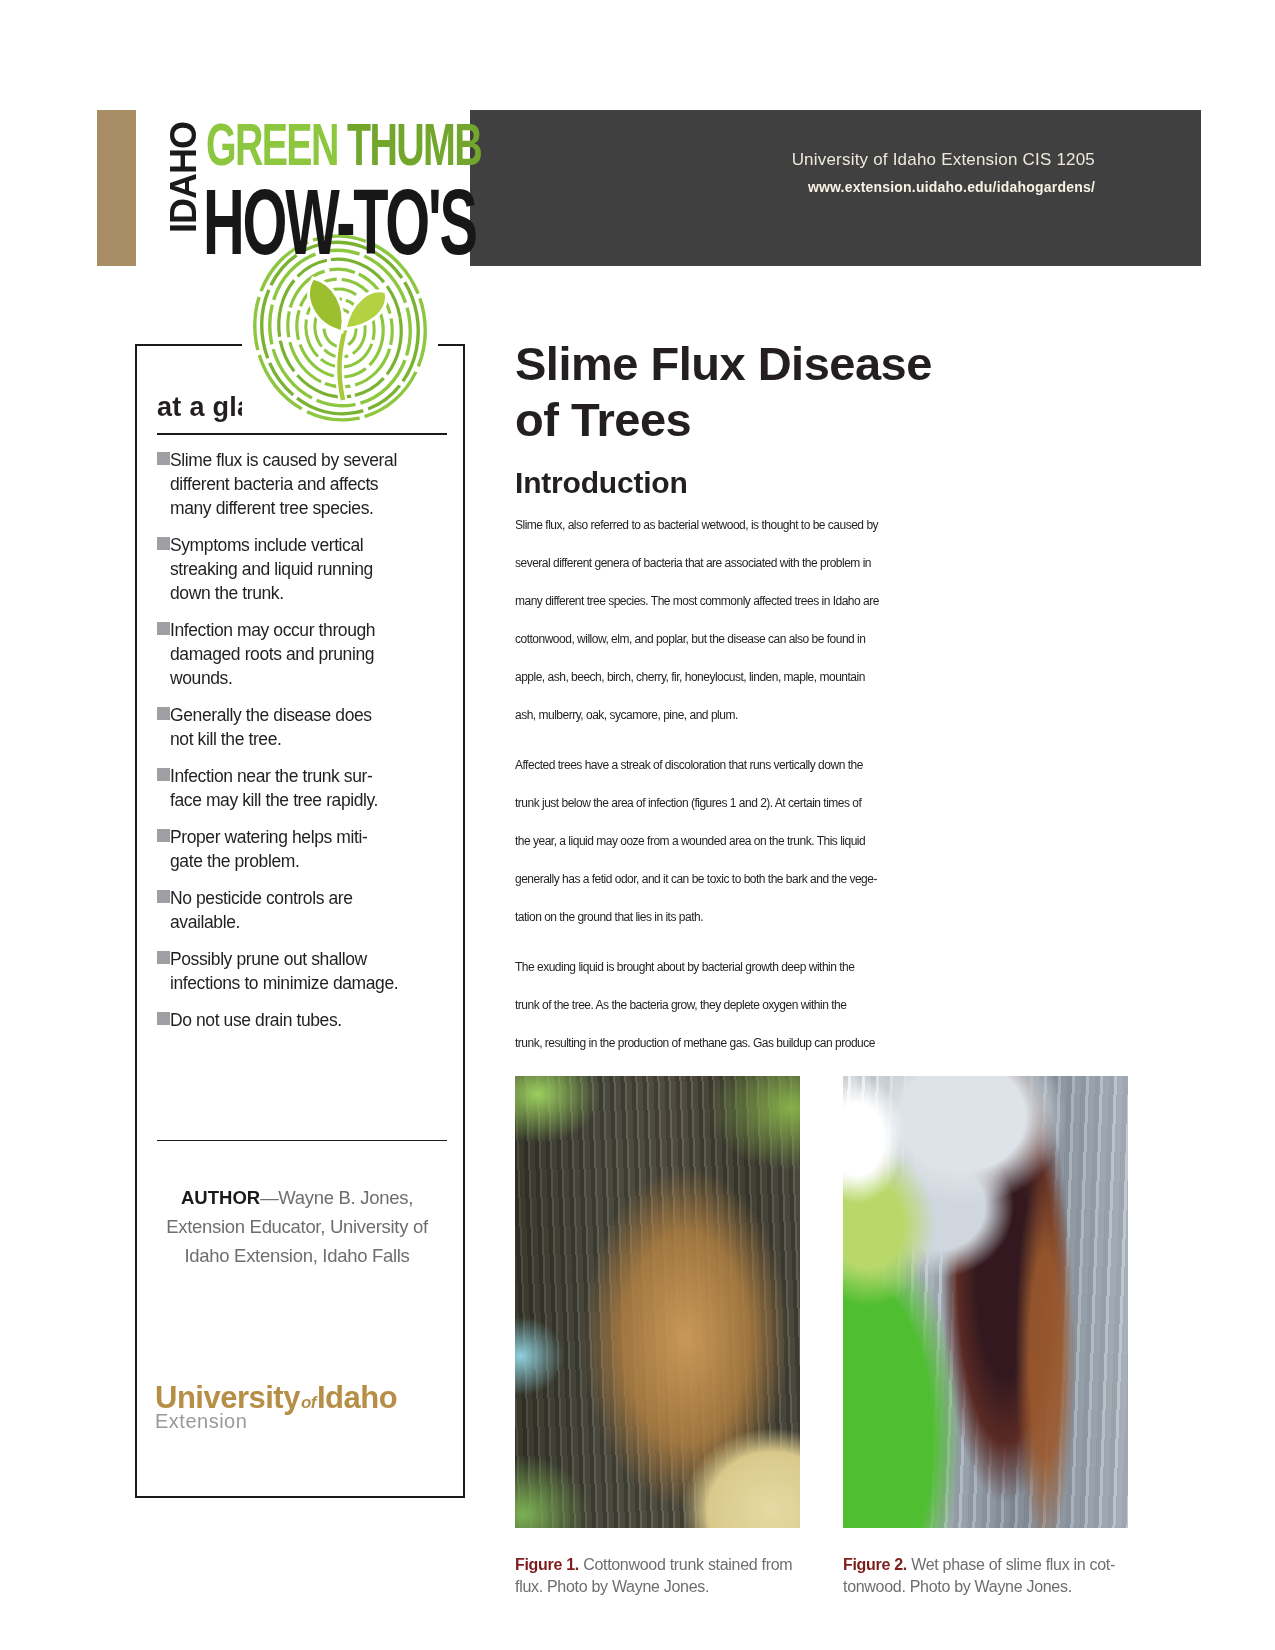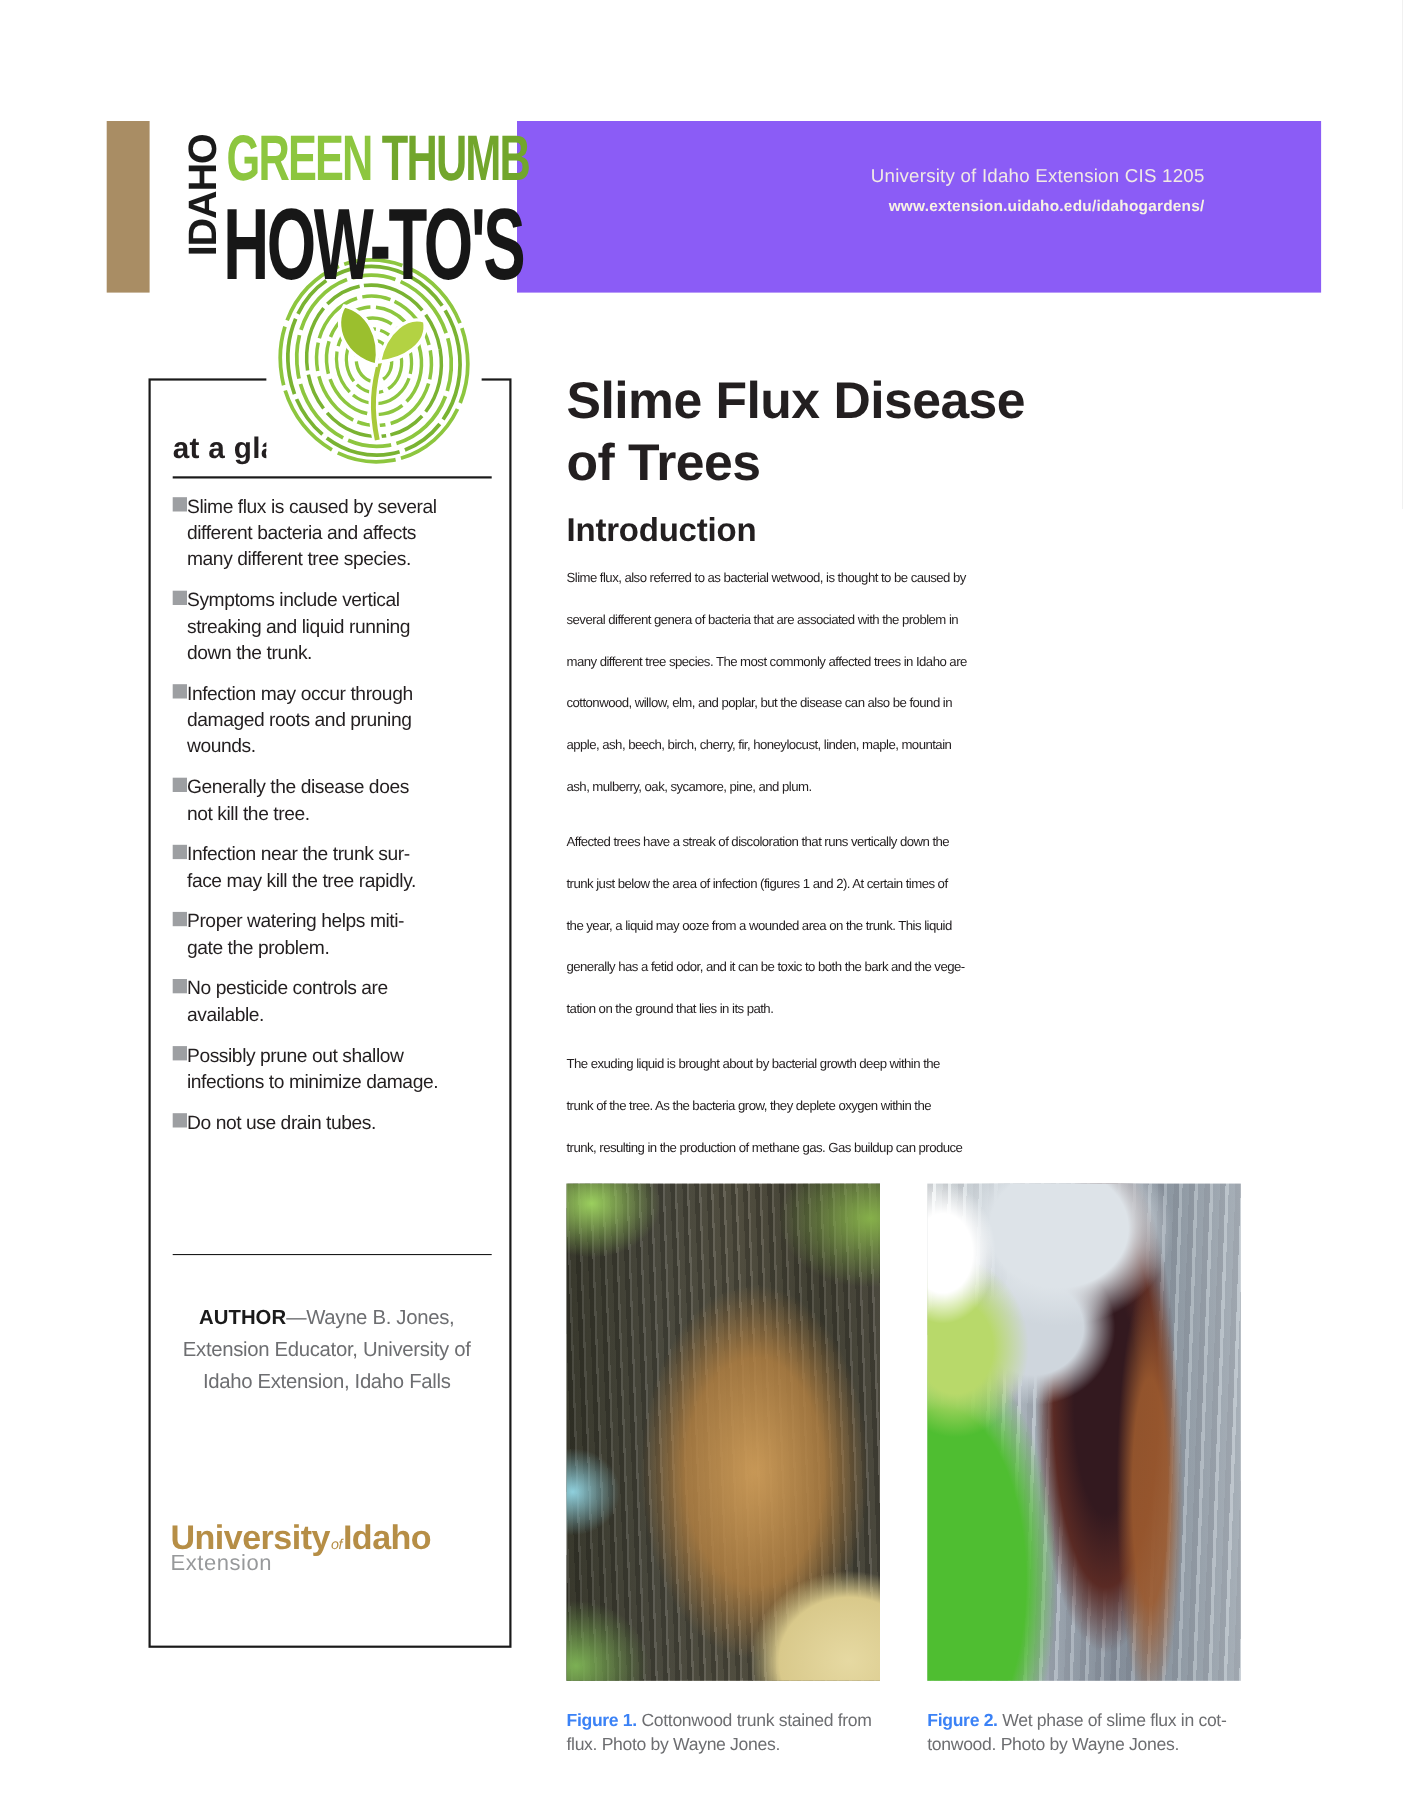--- a/index.html
+++ b/index.html
@@ -6,21 +6,21 @@
   .page{
     position:relative; width:1275px; height:1650px; margin:0 auto;
     background:#ffffff; overflow:hidden;
     font-family:"Liberation Sans", sans-serif; color:#231f20;
   }
 
   
   .left-bar{position:absolute; left:97px; top:110px; width:39px; height:156px; background:#a98d64;}
   .banner{
     position:absolute; left:470px; top:110px; width:731px; height:156px;
-    background:#8b5cf6; box-sizing:border-box; text-align:right;
+    background:#404040; box-sizing:border-box; text-align:right;
     padding:40px 106px 0 0; color:#f7f2e4;
   }
   .banner-issue{font-size:17px; letter-spacing:.2px; opacity:.95;}
   .banner-url{font-size:14px; font-weight:bold; margin-top:9px; letter-spacing:.2px;}
 
   
   .idaho-vert{
     position:absolute; left:166px; top:233px; transform:rotate(-90deg);
     transform-origin:0 0; white-space:nowrap; font-weight:bold;
     font-size:36px; line-height:1; letter-spacing:-1px; color:#1a1a1a; z-index:3;
@@ -56,21 +56,21 @@
   .glance-rule2{border:0; border-top:1.5px solid #1a1a1a; margin:108px 16px 0 20px;}
   .author{
     margin:42px 10px 0 20px; font-size:18.5px; line-height:29px;
     letter-spacing:-.3px; color:#6d6e71; white-space:pre-line; width:280px;text-align:center;
   }
   .author b{color:#1a1a1a; letter-spacing:0;}
 
   
   .uofi-logo{position:absolute; left:155px; top:1382px; line-height:1;}
   .uofi-line1{color:#b68e46; font-weight:bold; font-size:31px; letter-spacing:-.5px;}
-  .uofi-of{font-size:13px; font-style:italic; font-weight:normal; padding:0 1px;}
+  .uofi-of{font-size:17px; font-style:italic; font-weight:bold; padding:0 1px;}
   .uofi-ext{color:#97999b; font-size:20px; letter-spacing:.5px; margin-top:-2px;}
 
   
   .main{position:absolute; left:515px; top:330px; width:625px;}
   .title{
     margin:6px 0 14px; font-size:47px; line-height:56px; font-weight:bold;
     letter-spacing:-.5px; white-space:pre-line;
   }
   .sec-heading{margin:18px 0 6px; font-size:30px; font-weight:bold; letter-spacing:-.2px;}
   .sec-heading.symptoms{margin-top:14px;}
@@ -102,21 +102,21 @@
       radial-gradient(100px 95px at 34% 29%, #cfd6dd 0 45%, rgba(207,214,221,0) 74%),
       radial-gradient(42px 270px at 71% 62%, rgba(156,90,46,.9) 0 38%, rgba(156,90,46,0) 72%),
       radial-gradient(85px 300px at 57% 44%, #33191f 0 34%, #5a2a24 56%, rgba(90,42,36,0) 76%),
       repeating-linear-gradient(92deg, rgba(55,55,66,.18) 0 5px, rgba(255,255,255,.14) 5px 8px, rgba(88,94,104,.16) 8px 14px),
       linear-gradient(90deg, #eef2f3 0%, #cdd5da 18%, #aab4be 38%, #8c96a2 60%, #9aa5af 80%, #b7c0c8 100%);
   }
   .figcap{
     margin-top:26px; font-size:16px; line-height:22px; letter-spacing:-.3px;
     color:#6d6e71; white-space:pre-line; width:320px;
   }
-  .figcap b{color:#3b82f6;}
+  .figcap b{color:#7f1d1d;}
 </style>
 </head>
 <body>
 
 <div class="page">
 
   <div class="left-bar"></div>
   <div class="banner">
     <div class="banner-issue">University of Idaho Extension CIS 1205</div>
     <div class="banner-url">www.extension.uidaho.edu/idahogardens/</div>

